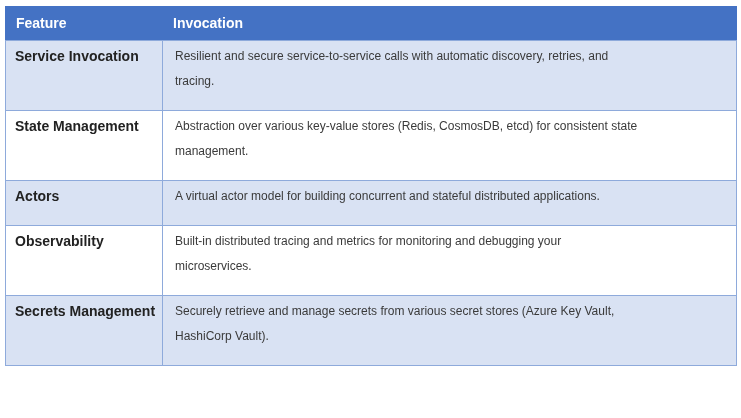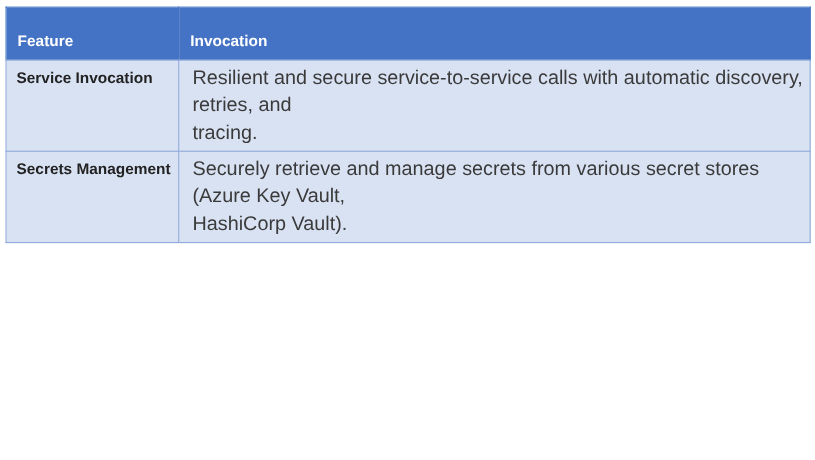--- a/index.html
+++ b/index.html
@@ -35,40 +35,40 @@
   col.c-feature { width: 157px; }
   col.c-desc   { width: 574px; }
   thead th {
     background: var(--header-bg);
     color: var(--header-text);
     font-size: 14px;
     font-weight: bold;
     text-align: left;
     vertical-align: middle;
     line-height: 25px;
-    padding: 18px 6px 4px 10px;
+    padding: 4px 6px 4px 10px;
     height: 32px;
     border: 1px solid var(--header-bg);
     border-bottom: 1px solid var(--border);
   }
   tbody td {
     border: 1px solid var(--border);
     vertical-align: top;
     line-height: 25px;
-    padding: 3px 4px 4px 12px;
+    padding: 3px 4px 16px 12px;
   }
   tbody td.col-feature {
     font-size: 14px;
     font-weight: bold;
     color: var(--feature-text);
     padding-left: 9px;
     padding-right: 4px;
   }
   tbody td.col-desc {
-    font-size: 18px;
+    font-size: 12px;
     color: var(--desc-text);
     white-space: pre-line;
   }
   tbody tr.banded td { background: var(--band-bg); }
   tbody tr.plain  td { background: var(--plain-bg); }
 </style>
 </head>
 <body style="background: rgb(255, 255, 255);">
 
 <div class="table-wrap">
@@ -82,20 +82,34 @@
         <th>Feature</th>
         <th>Invocation</th>
       </tr>
     </thead>
     <tbody id="table-body">
         <tr class="banded">
           <td class="col-feature">Service Invocation</td>
           <td class="col-desc">Resilient and secure service-to-service calls with automatic discovery, retries, and
 tracing.</td>
         </tr>
+        <tr class="plain">
+          <td class="col-feature">State Management</td>
+          <td class="col-desc">Abstraction over various key-value stores (Redis, CosmosDB, etcd) for consistent state
+management.</td>
+        </tr>
+        <tr class="banded">
+          <td class="col-feature">Actors</td>
+          <td class="col-desc">A virtual actor model for building concurrent and stateful distributed applications.</td>
+        </tr>
+        <tr class="plain">
+          <td class="col-feature">Observability</td>
+          <td class="col-desc">Built-in distributed tracing and metrics for monitoring and debugging your
+microservices.</td>
+        </tr>
         <tr class="banded">
           <td class="col-feature">Secrets Management</td>
           <td class="col-desc">Securely retrieve and manage secrets from various secret stores (Azure Key Vault,
 HashiCorp Vault).</td>
         </tr>
       </tbody>
   </table>
 </div>
 
 </body></html>

